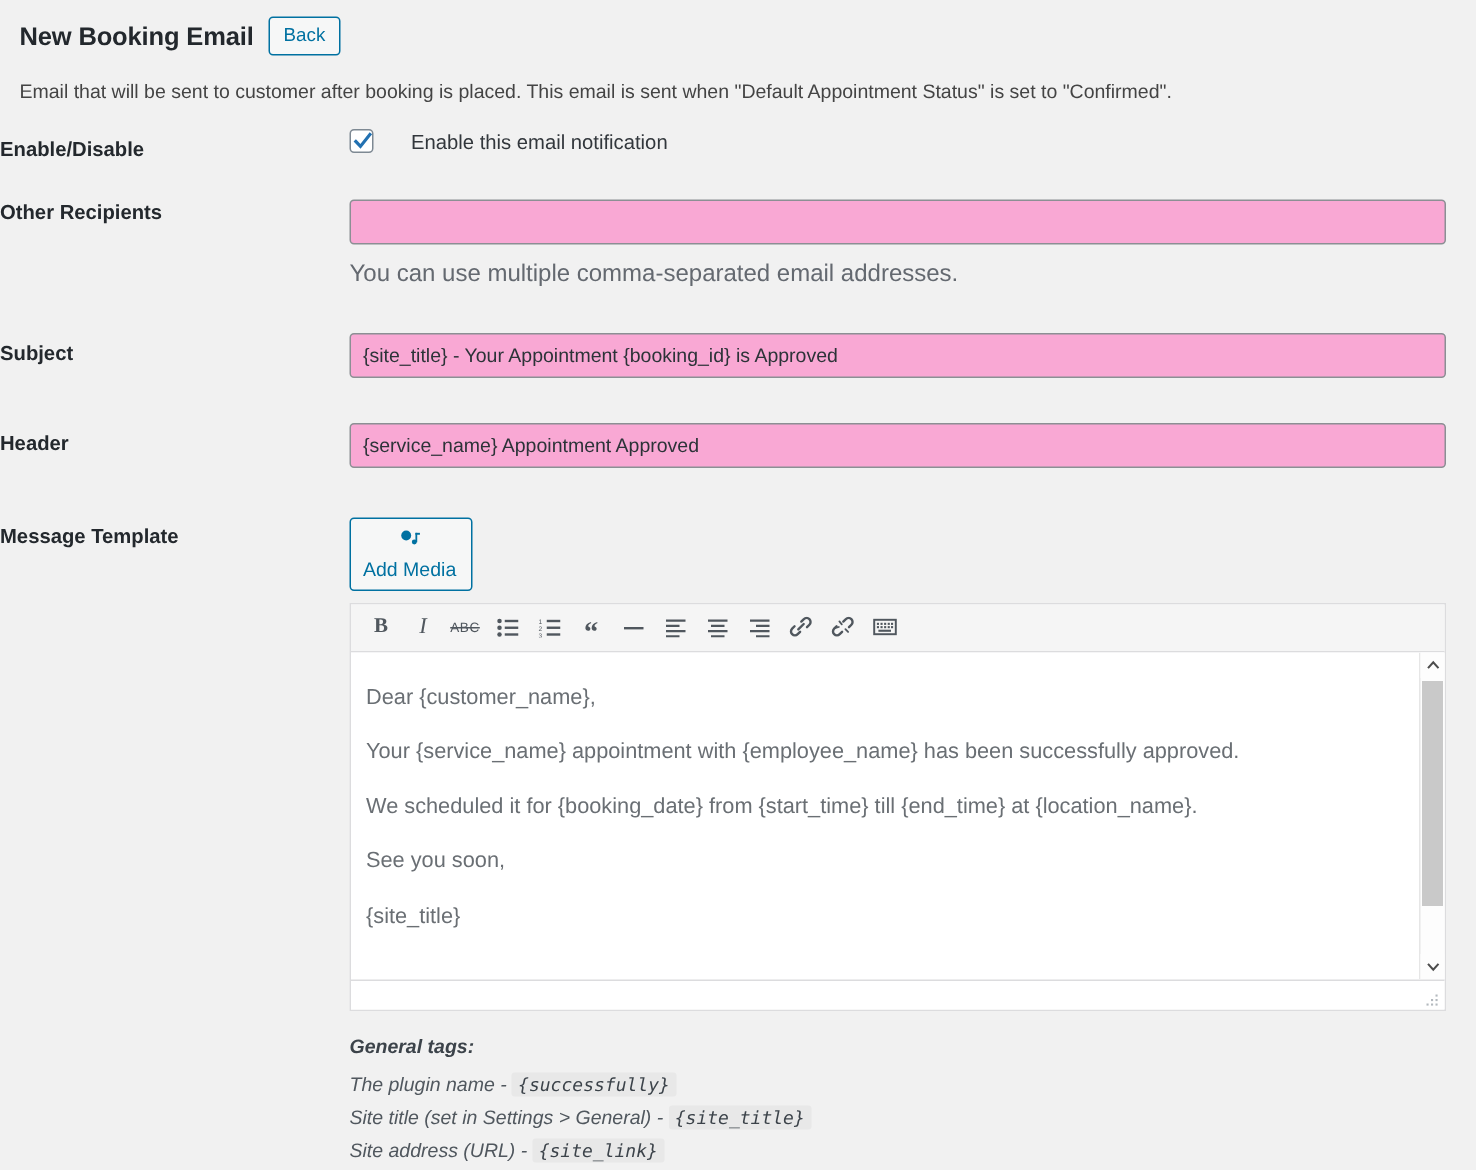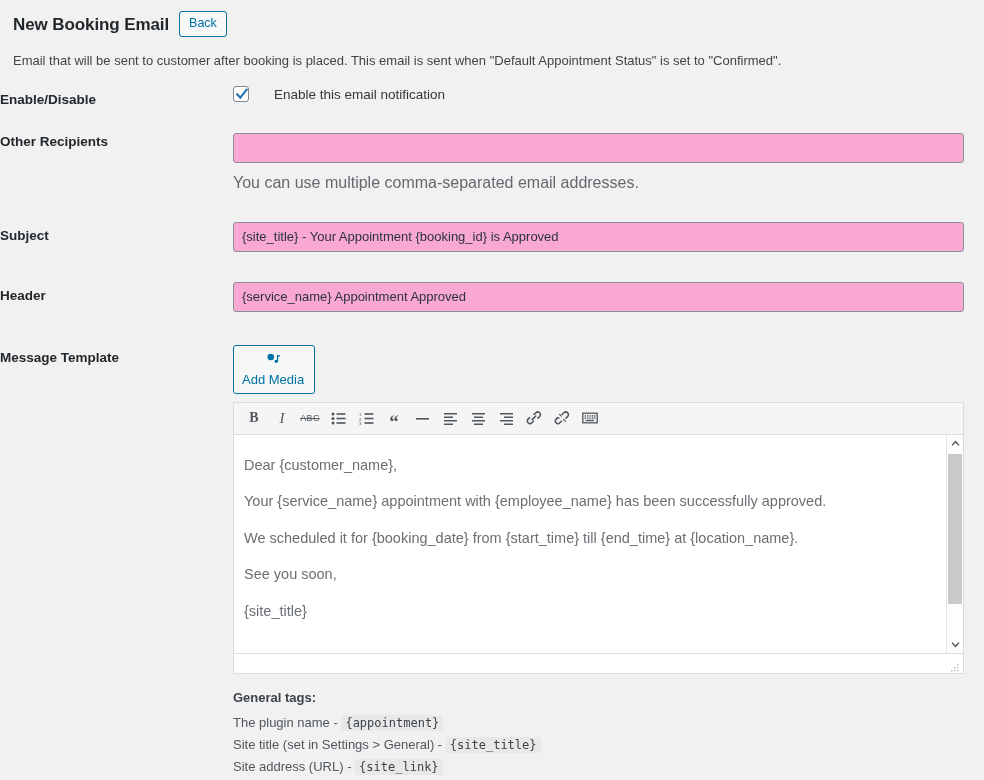--- a/index.html
+++ b/index.html
@@ -258,21 +258,21 @@
   }
   .resize-grip {
     position: absolute;
     right: 3px;
     bottom: 2px;
     width: 11px;
     height: 11px;
   }
 
   
-  .tags-block { padding-top: 14px; }
+  .tags-block { padding-top: 14px; font-style: italic; }
   .tags-title {
     font-size: 13px;
     font-weight: bold;
     color: #3c434a;
     margin-bottom: 5px;
     line-height: 1.5;
   }
   .tag-line {
     font-size: 13px;
     color: #50575e;
@@ -492,21 +492,21 @@
               </div>
             </div>
 
           </div>
         </div>
 
         <div class="tags-block">
           <div class="tags-title">General tags:</div>
           <div class="tag-line">
             <span>The plugin name -</span>
-            <span class="tag-code">{appointment}</span>
+            <span class="tag-code">{successfully}</span>
           </div>
           <div class="tag-line">
             <span>Site title (set in Settings &gt; General) -</span>
             <span class="tag-code">{site_title}</span>
           </div>
           <div class="tag-line">
             <span>Site address (URL) -</span>
             <span class="tag-code">{site_link}</span>
           </div>
         </div>

